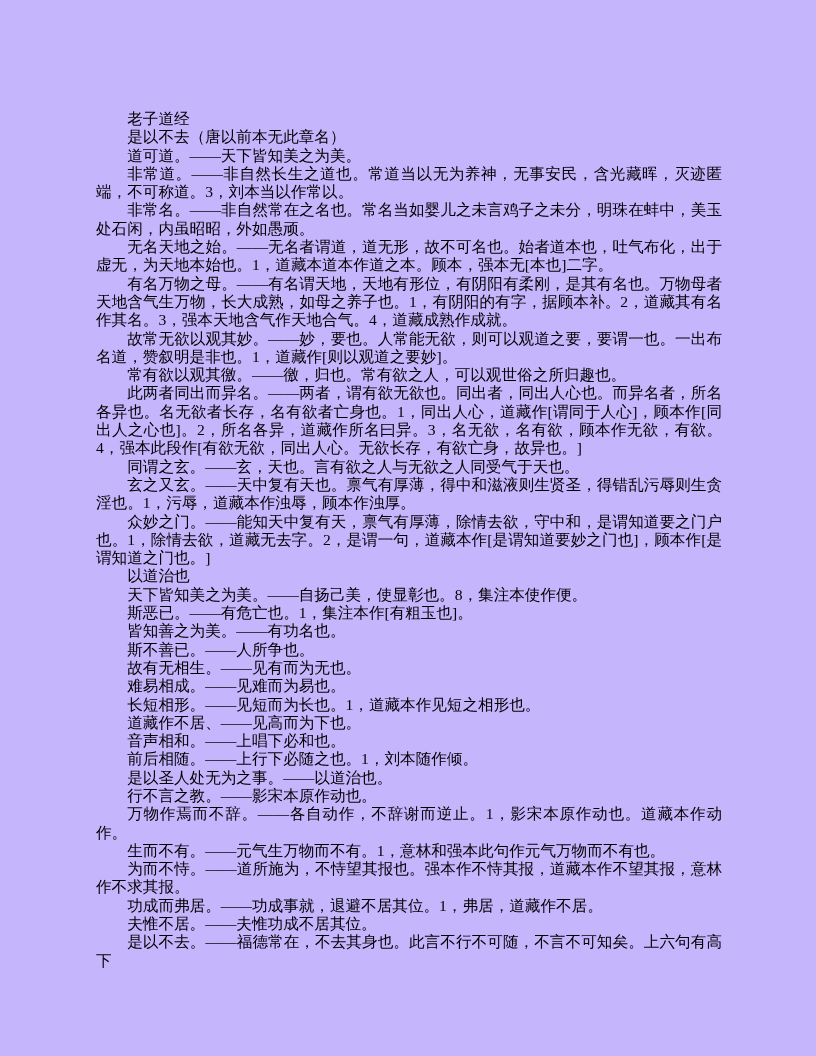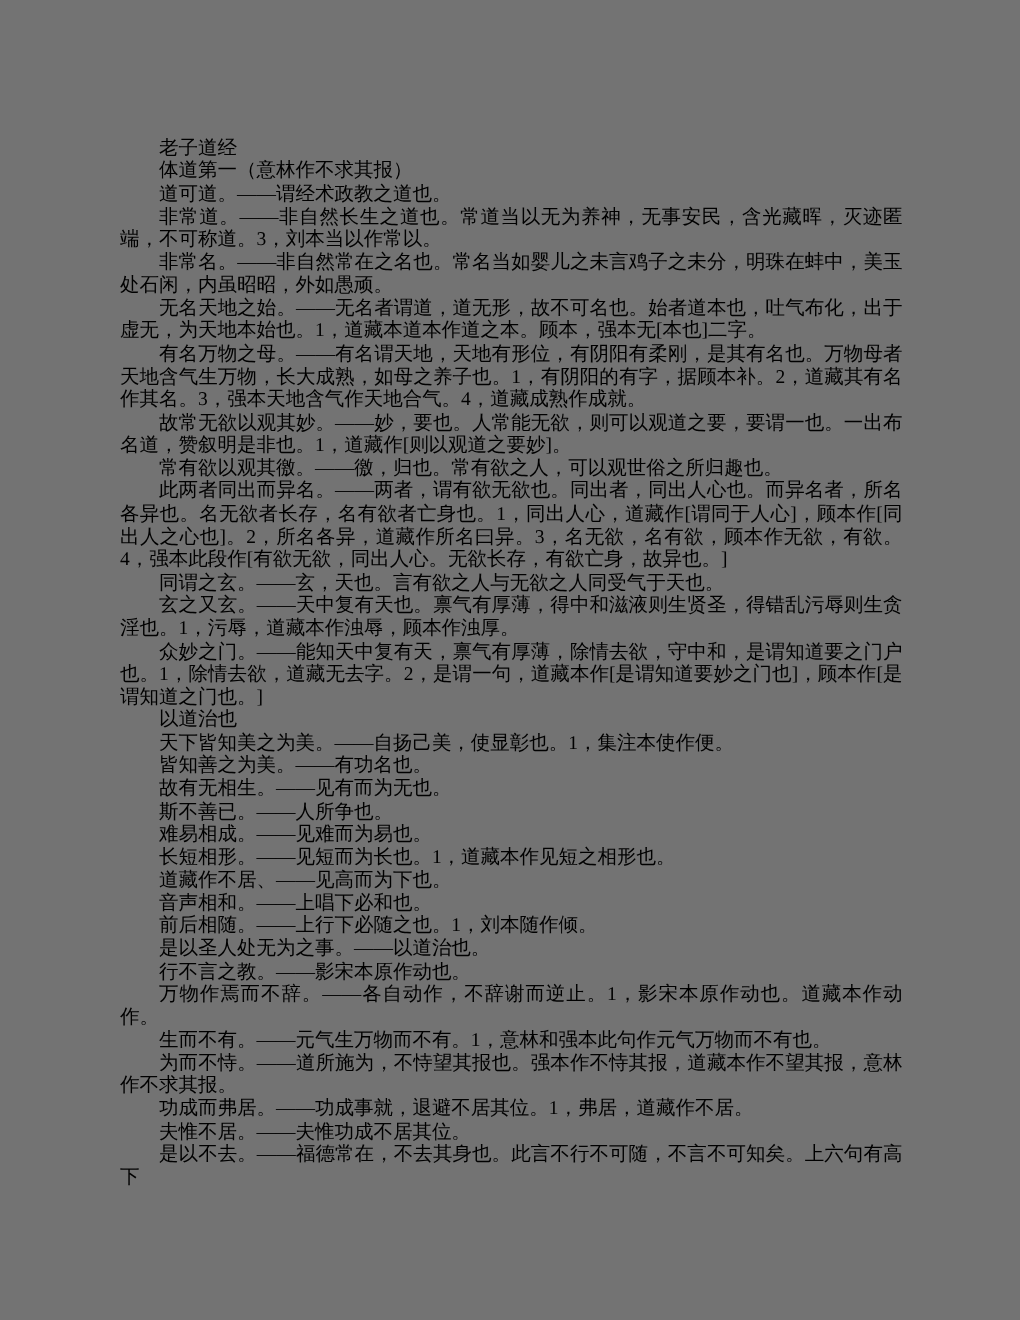--- a/index.html
+++ b/index.html
@@ -4,21 +4,21 @@
 <style>
   html, body {
     margin: 0;
     padding: 0;
     background: #ffffff;
   }
   .page {
     position: relative;
     width: 816px;
     height: 1056px;
-    background: #737373;
+    background: #c4b5fd;
     overflow: hidden;
   }
   .content {
     position: absolute;
     left: 96px;
     top: 110px;
     width: 626px;
     font-family: "Liberation Serif", "DejaVu Serif", serif;
     font-size: 15.6px;
     line-height: 18.3px;
@@ -31,37 +31,38 @@
     text-indent: 2em;
     word-break: break-all;
   }
 </style>
 </head>
 <body>
 
 <div class="page">
   <div class="content" id="content">
       <p class="para">老子道经</p>
-      <p class="para">体道第一（意林作不求其报）</p>
-      <p class="para">道可道。——谓经术政教之道也。</p>
+      <p class="para">是以不去（唐以前本无此章名）</p>
+      <p class="para">道可道。——天下皆知美之为美。</p>
       <p class="para">非常道。——非自然长生之道也。常道当以无为养神，无事安民，含光藏晖，灭迹匿端，不可称道。3，刘本当以作常以。</p>
       <p class="para">非常名。——非自然常在之名也。常名当如婴儿之未言鸡子之未分，明珠在蚌中，美玉处石闲，内虽昭昭，外如愚顽。</p>
       <p class="para">无名天地之始。——无名者谓道，道无形，故不可名也。始者道本也，吐气布化，出于虚无，为天地本始也。1，道藏本道本作道之本。顾本，强本无[本也]二字。</p>
       <p class="para">有名万物之母。——有名谓天地，天地有形位，有阴阳有柔刚，是其有名也。万物母者天地含气生万物，长大成熟，如母之养子也。1，有阴阳的有字，据顾本补。2，道藏其有名作其名。3，强本天地含气作天地合气。4，道藏成熟作成就。</p>
       <p class="para">故常无欲以观其妙。——妙，要也。人常能无欲，则可以观道之要，要谓一也。一出布名道，赞叙明是非也。1，道藏作[则以观道之要妙]。</p>
       <p class="para">常有欲以观其徼。——徼，归也。常有欲之人，可以观世俗之所归趣也。</p>
       <p class="para">此两者同出而异名。——两者，谓有欲无欲也。同出者，同出人心也。而异名者，所名各异也。名无欲者长存，名有欲者亡身也。1，同出人心，道藏作[谓同于人心]，顾本作[同出人之心也]。2，所名各异，道藏作所名曰异。3，名无欲，名有欲，顾本作无欲，有欲。4，强本此段作[有欲无欲，同出人心。无欲长存，有欲亡身，故异也。]</p>
       <p class="para">同谓之玄。——玄，天也。言有欲之人与无欲之人同受气于天也。</p>
       <p class="para">玄之又玄。——天中复有天也。禀气有厚薄，得中和滋液则生贤圣，得错乱污辱则生贪淫也。1，污辱，道藏本作浊辱，顾本作浊厚。</p>
       <p class="para">众妙之门。——能知天中复有天，禀气有厚薄，除情去欲，守中和，是谓知道要之门户也。1，除情去欲，道藏无去字。2，是谓一句，道藏本作[是谓知道要妙之门也]，顾本作[是谓知道之门也。]</p>
       <p class="para">以道治也</p>
-      <p class="para">天下皆知美之为美。——自扬己美，使显彰也。1，集注本使作便。</p>
+      <p class="para">天下皆知美之为美。——自扬己美，使显彰也。8，集注本使作便。</p>
+      <p class="para">斯恶已。——有危亡也。1，集注本作[有粗玉也]。</p>
       <p class="para">皆知善之为美。——有功名也。</p>
+      <p class="para">斯不善已。——人所争也。</p>
       <p class="para">故有无相生。——见有而为无也。</p>
-      <p class="para">斯不善已。——人所争也。</p>
       <p class="para">难易相成。——见难而为易也。</p>
       <p class="para">长短相形。——见短而为长也。1，道藏本作见短之相形也。</p>
       <p class="para">道藏作不居、——见高而为下也。</p>
       <p class="para">音声相和。——上唱下必和也。</p>
       <p class="para">前后相随。——上行下必随之也。1，刘本随作倾。</p>
       <p class="para">是以圣人处无为之事。——以道治也。</p>
       <p class="para">行不言之教。——影宋本原作动也。</p>
       <p class="para">万物作焉而不辞。——各自动作，不辞谢而逆止。1，影宋本原作动也。道藏本作动作。</p>
       <p class="para">生而不有。——元气生万物而不有。1，意林和强本此句作元气万物而不有也。</p>
       <p class="para">为而不恃。——道所施为，不恃望其报也。强本作不恃其报，道藏本作不望其报，意林作不求其报。</p>

